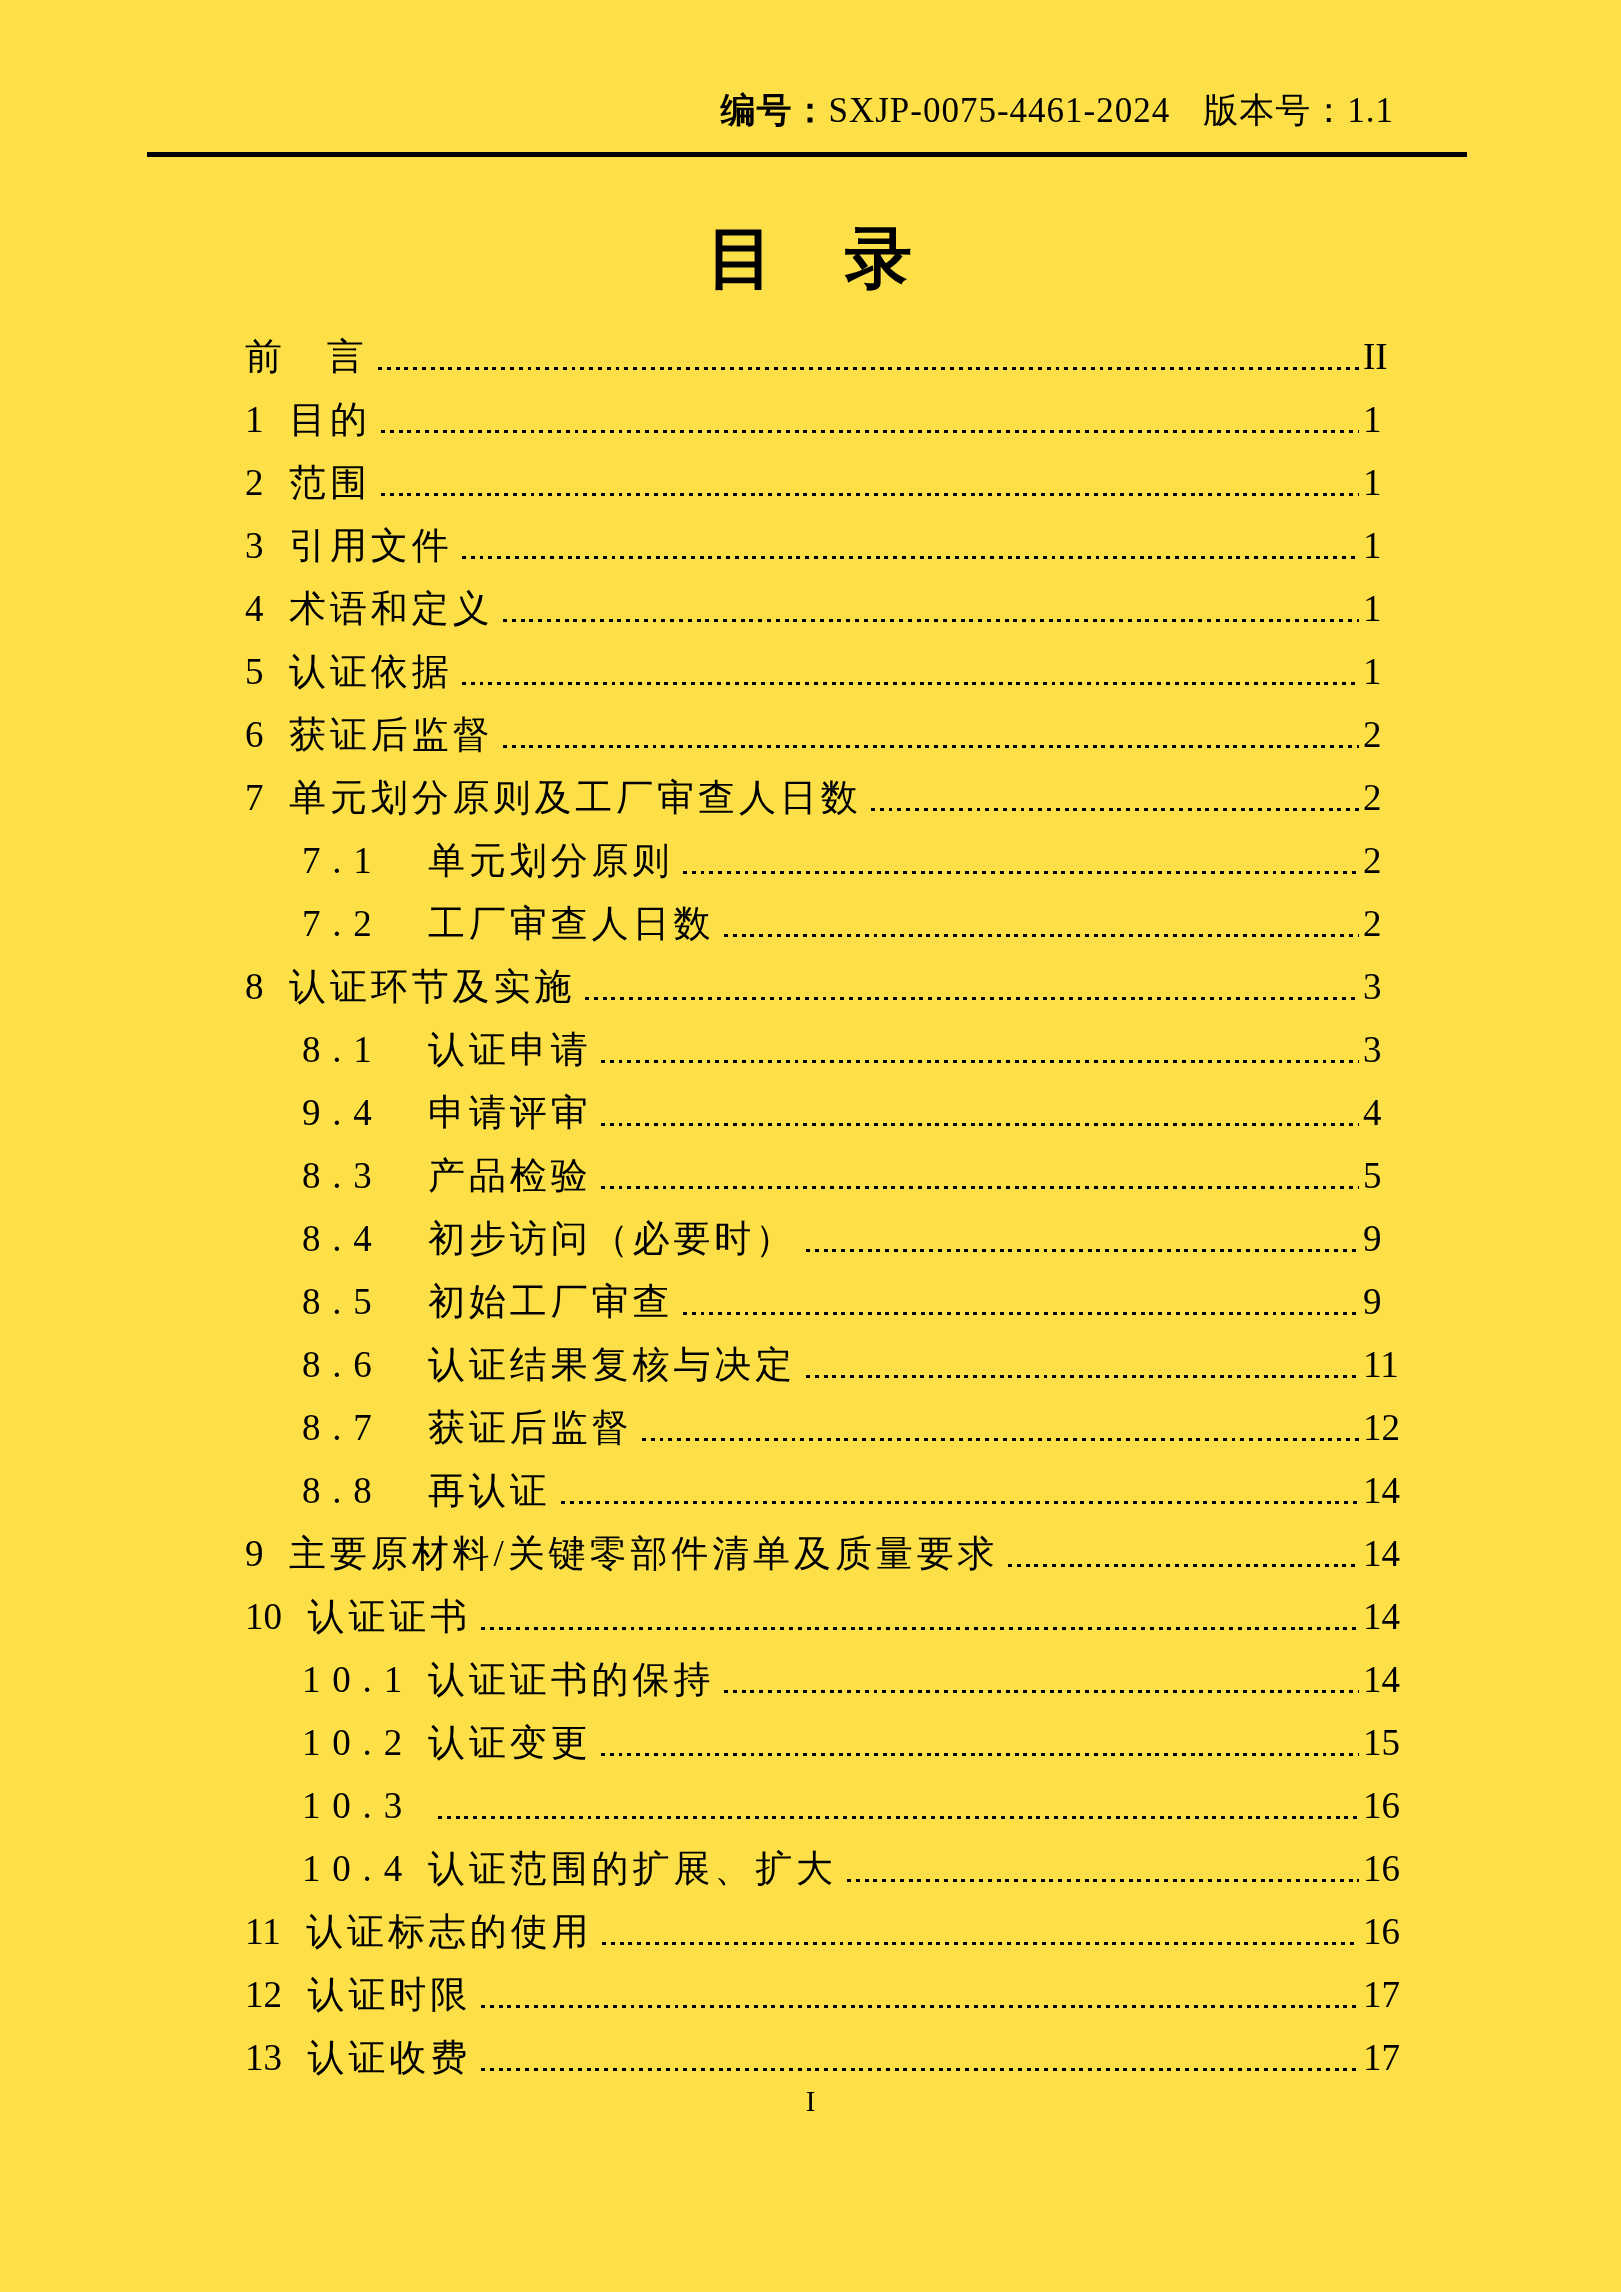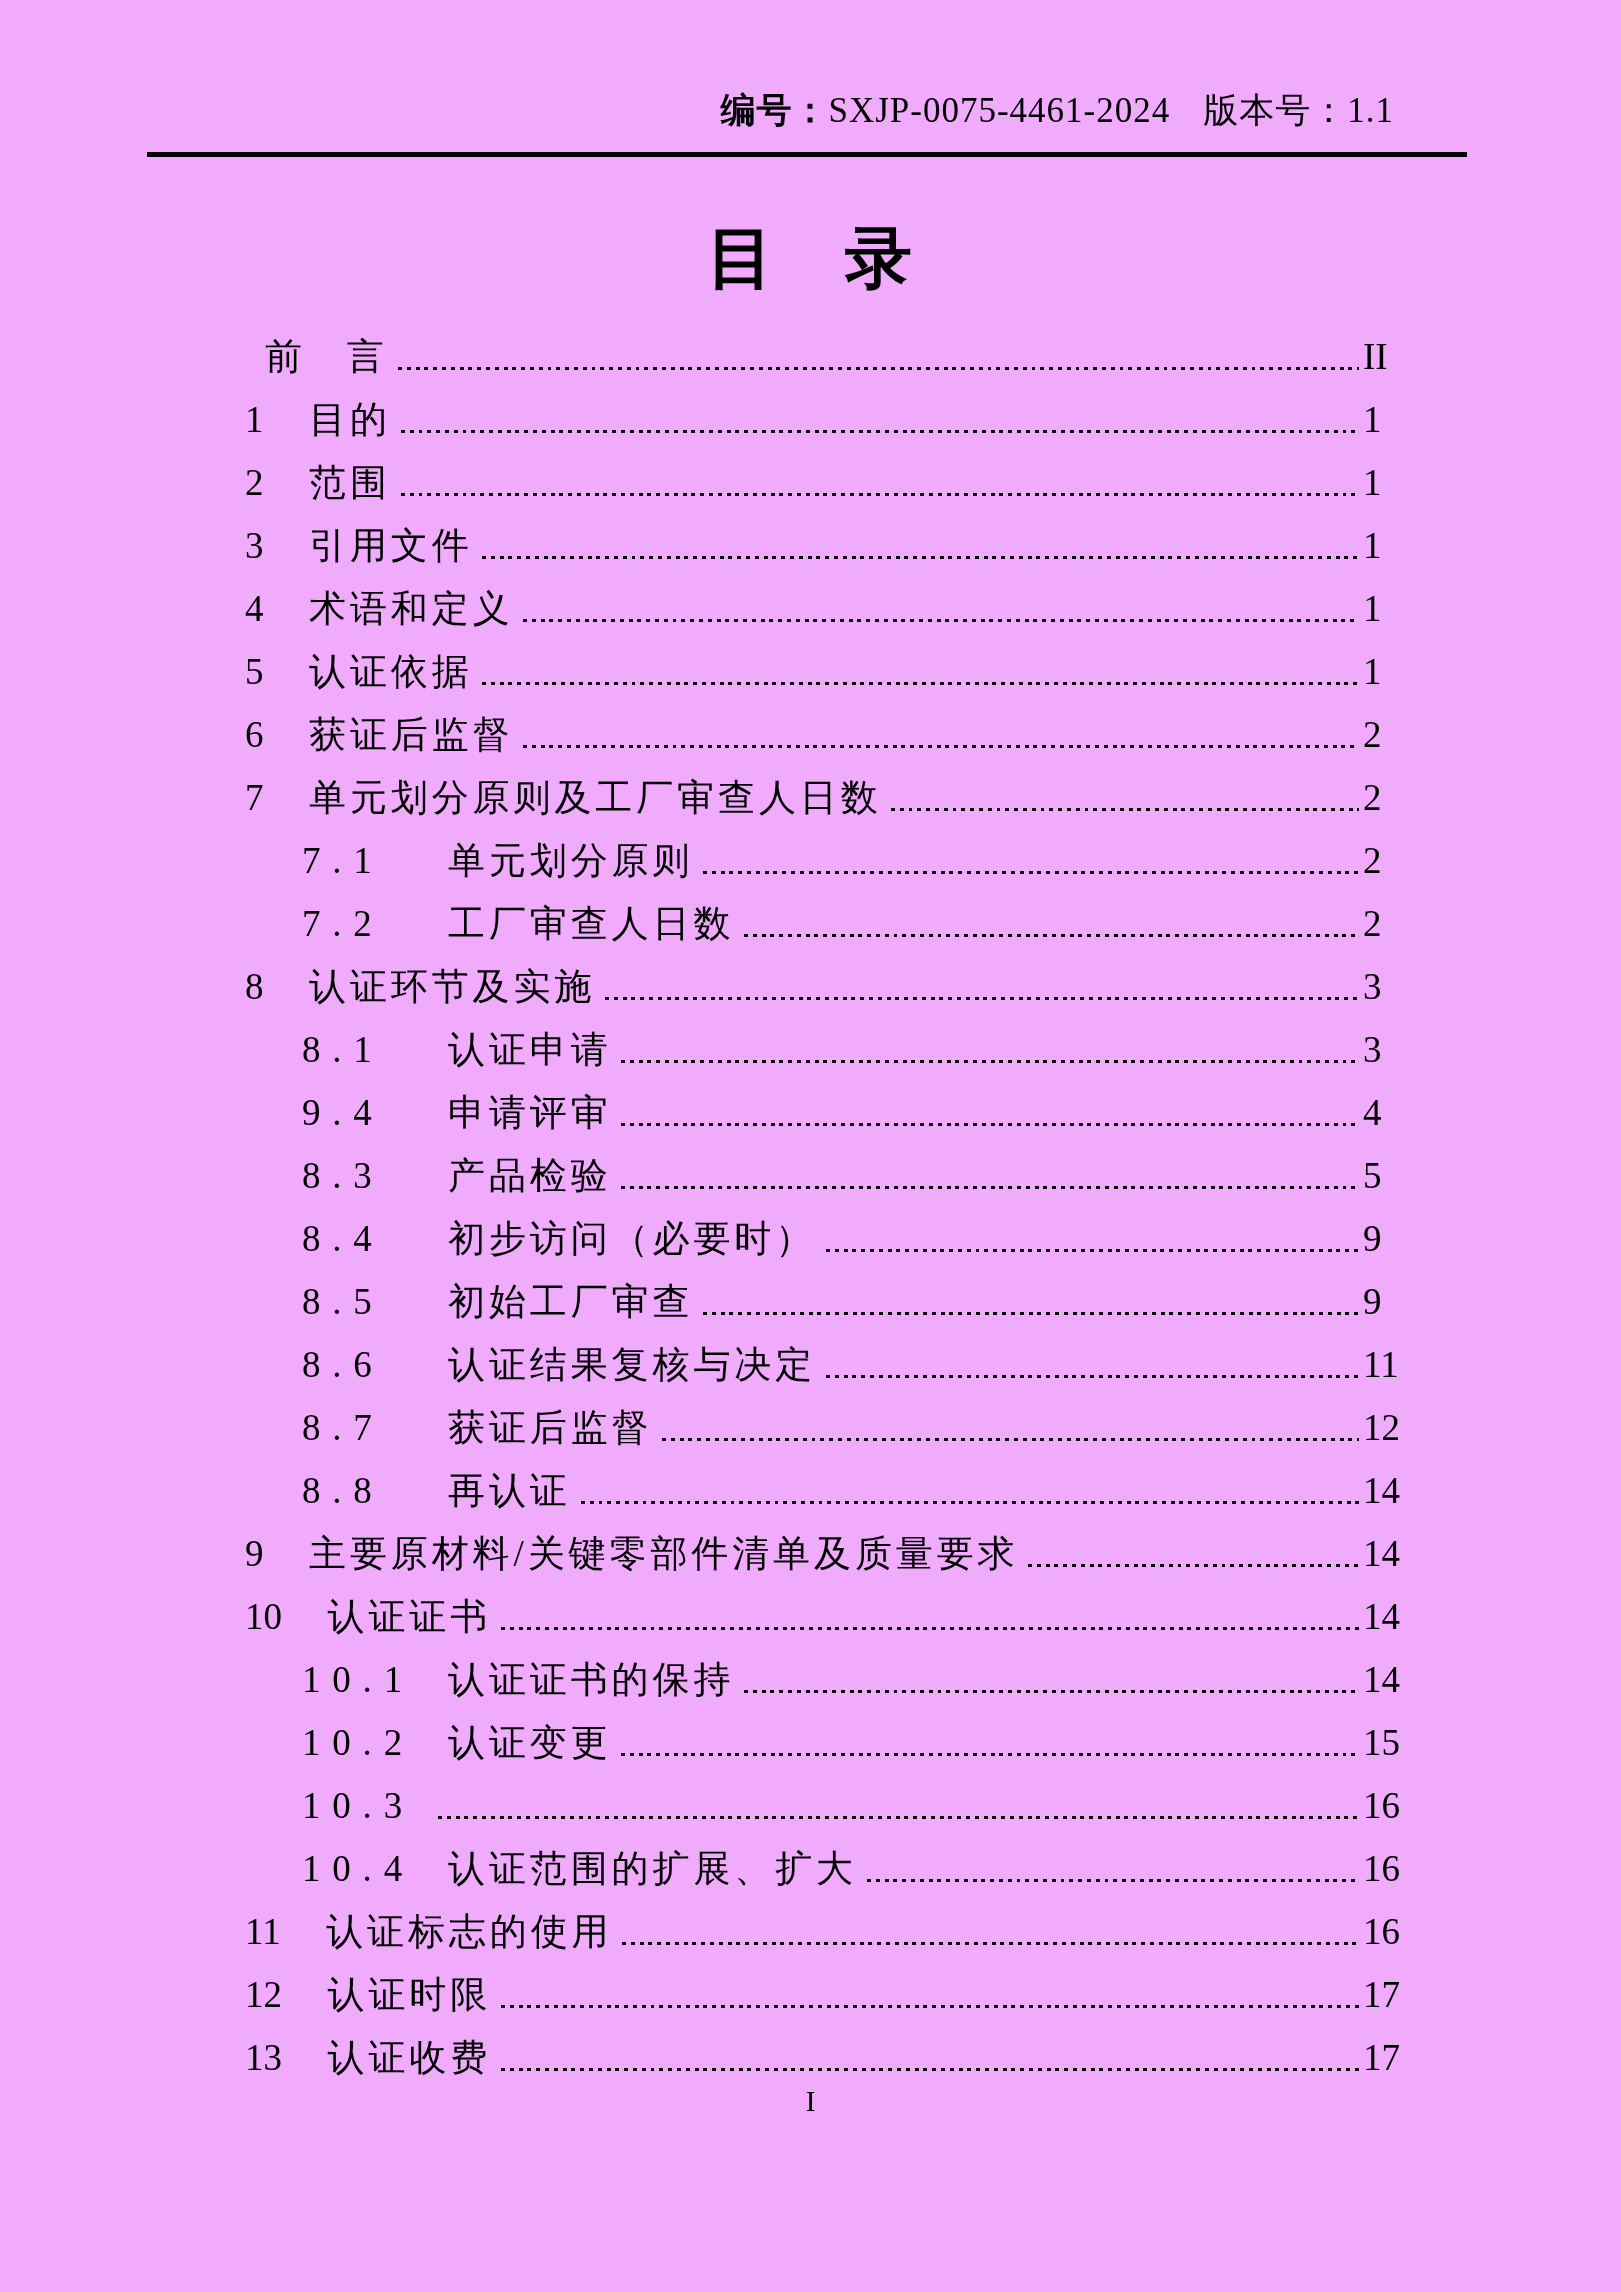--- a/index.html
+++ b/index.html
@@ -4,21 +4,21 @@
 <style>
   html, body {
     margin: 0;
     padding: 0;
     background: #888;
   }
   .page {
     position: relative;
     width: 1621px;
     height: 2293px;
-    background: #f0abfc;
+    background: #fde047;
     overflow: hidden;
     font-family: "Liberation Serif", "DejaVu Serif", serif;
     color: #000000;
   }
   
   .header-line {
     position: absolute;
     top: 92px;
     right: 227px;
     font-size: 35px;
@@ -70,21 +70,20 @@
   .toc-row.sub .num {
     display: inline-block;
     width: 126px;
     margin-left: 57px;
     margin-right: 0;
     letter-spacing: 11.8px;
   }
   .toc-row .ttl {
     flex-shrink: 0;
     letter-spacing: 3.9px;
-    margin-left: 20px;
   }
   .toc-row .dots {
     flex: 1;
     position: relative;
     height: 100%;
     min-width: 19.6px;
   }
   .toc-row .dots::before {
     content: "";
     position: absolute;

